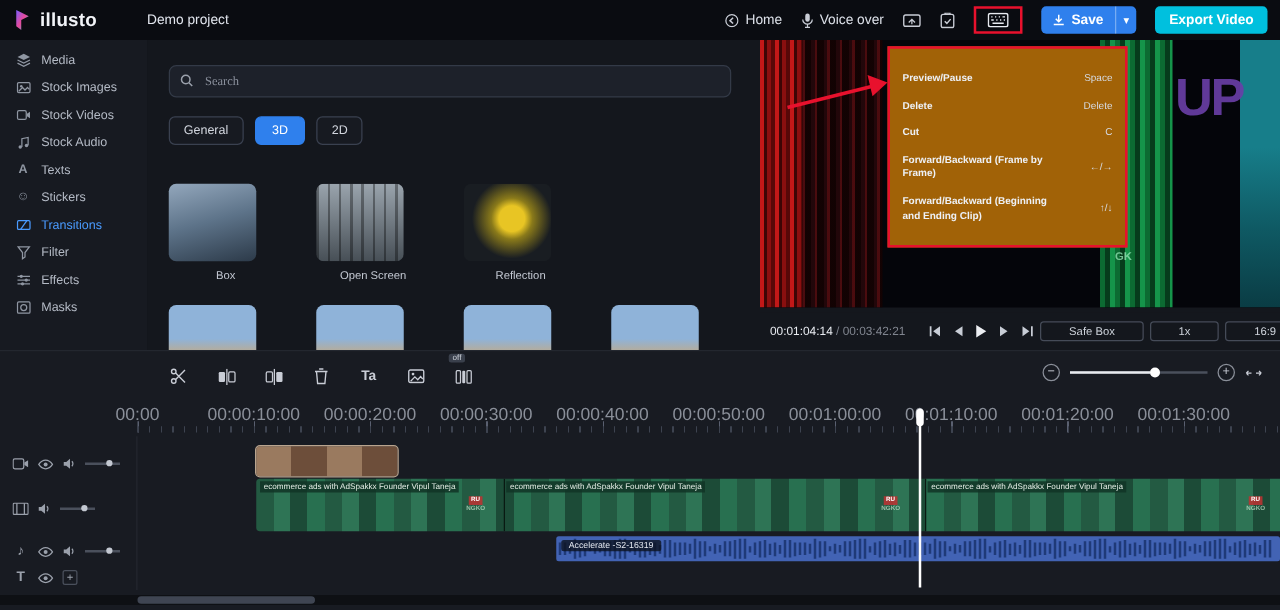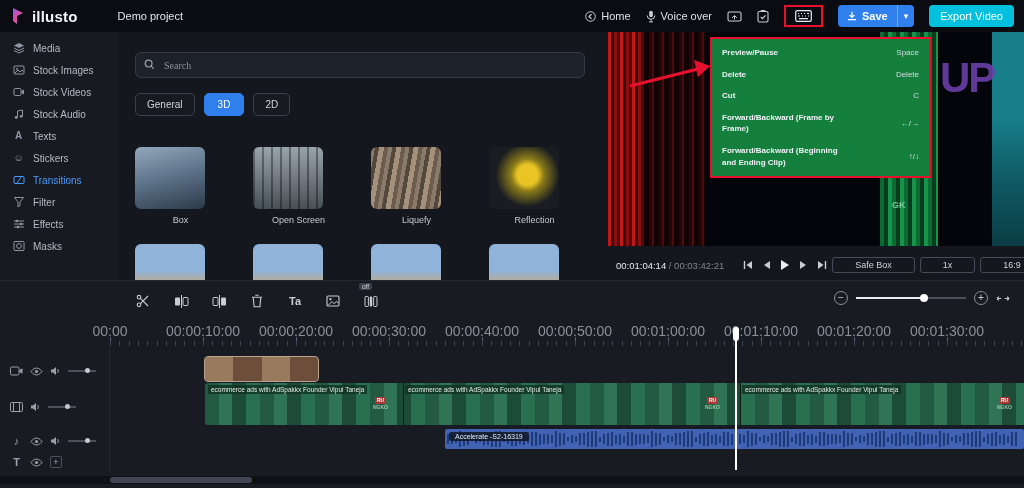--- a/index.html
+++ b/index.html
@@ -14,21 +14,21 @@
   .logo-text{font-size:15px;font-weight:bold;color:#f2f4f8;letter-spacing:.2px}
   .project-name{margin-left:40px;font-size:11px;color:#e2e6ee}
   .tb-right{margin-left:auto;display:flex;align-items:center;gap:15px}
   .tb-item{display:flex;align-items:center;gap:5px;font-size:11px;color:#dde1e9;cursor:pointer}
   .tb-icon{display:flex;align-items:center;justify-content:center}
   .kb-wrap{position:relative;border:2px solid #e8112d;padding:3px 9px;display:flex;align-items:center}
   .btn-save{display:flex;align-items:center;height:22px;background:#2f80ed;border-radius:4px;overflow:hidden}
   .btn-save-main{display:flex;align-items:center;gap:5px;padding:0 9px;font-size:11px;color:#fff;font-weight:bold}
   .btn-save-divider{width:1px;height:22px;background:rgba(255,255,255,.35)}
   .btn-save-caret{padding:0 6px;color:#fff;font-size:9px}
-  .btn-export{height:22px;display:flex;align-items:center;padding:0 11px;background:#00c0de;border-radius:4px;font-size:11px;font-weight:normal;color:#fff}
+  .btn-export{height:22px;display:flex;align-items:center;padding:0 11px;background:#00c0de;border-radius:4px;font-size:11px;font-weight:bold;color:#fff}
 
   
   .sidebar{position:absolute;left:0;top:32px;width:118px;height:248px;background:#171a21;padding-top:5px}
   .side-item{display:flex;align-items:center;gap:8px;height:22px;padding-left:12px;font-size:10px;color:#b4bac5;cursor:pointer}
   .side-item .si-icon{width:13px;display:flex;justify-content:center;color:#8f96a2;font-size:10px;line-height:1}
   .side-item.active{color:#4a9bff}
   .side-item.active .si-icon{color:#4a9bff}
   .side-item.active svg *{stroke:#4a9bff}
 
   
@@ -54,21 +54,21 @@
 
   
   .preview{position:absolute;left:608px;top:32px;width:416px;height:248px;background:#14171d}
   .video{position:absolute;left:0;top:0;right:0;height:214px;background:#04050a;overflow:hidden}
   .art-red{position:absolute;left:0;top:0;bottom:0;width:34px;background:repeating-linear-gradient(90deg,#c21818 0 3px,#3c0505 3px 6px,#8a0f0f 6px 9px,#570808 9px 12px)}
   .art-red2{position:absolute;left:34px;top:0;bottom:0;width:64px;background:repeating-linear-gradient(90deg,rgba(160,20,20,.45) 0 2px,rgba(20,2,2,.9) 2px 7px,rgba(90,10,10,.35) 7px 10px)}
   .art-green{position:absolute;left:272px;top:0;bottom:0;width:58px;background:repeating-linear-gradient(90deg,#0c6b32 0 4px,#063c1c 4px 8px,#15944a 8px 12px)}
   .art-teal{position:absolute;left:384px;top:0;bottom:0;width:32px;background:linear-gradient(#177e8a 0 40%,#0f5a64 70%,#0a3c44 100%)}
   .video-text-big{position:absolute;left:332px;top:22px;font-size:42px;font-weight:bold;color:#6b3fa8;letter-spacing:-2px;opacity:.9}
   .video-text-small{position:absolute;left:284px;top:168px;font-size:9px;font-weight:bold;color:#8fe0b0;opacity:.8}
-  .sc-menu{position:absolute;left:102px;top:5px;width:221px;background:#15803d;border:2px solid #e8112d;z-index:30;padding:3px 0}
+  .sc-menu{position:absolute;left:102px;top:5px;width:192px;background:#a16207;border:2px solid #e8112d;z-index:30;padding:13px 0}
   .sc-row{display:flex;justify-content:space-between;align-items:center;padding:5px 10px}
   .sc-action{font-size:8px;font-weight:bold;color:#eef1f6;max-width:118px;line-height:1.45}
   .sc-key{font-size:8px;color:#d6dae2;text-align:right}
   .red-arrow{position:absolute;left:16px;top:14px;z-index:31}
   .pv-controls{position:absolute;left:0;bottom:0;right:0;height:30px;display:flex;align-items:center;padding:0 8px;gap:5px;background:#14171d}
   .timecode{font-size:9.5px;color:#e8ebf0;white-space:nowrap}
   .timecode .dim{color:#80858f}
   .transport{display:flex;align-items:center;gap:9px;margin-left:14px}
   .pv-right{margin-left:auto;display:flex;align-items:center;gap:5px}
   .pv-btn{border:1px solid #454b58;border-radius:3px;font-size:9px;color:#cfd4dc;padding:2px 22px;white-space:nowrap;cursor:pointer}
@@ -290,24 +290,20 @@
     <div class="cards">
       <div class="card">
         <div class="thumb t-box"></div>
         <div class="card-label">Box</div>
       </div>
       <div class="card">
         <div class="thumb t-open"></div>
         <div class="card-label">Open Screen</div>
       </div>
       <div class="card">
-        <div class="thumb t-liq"></div>
-        <div class="card-label">Liquefy</div>
-      </div>
-      <div class="card">
         <div class="thumb t-ref"></div>
         <div class="card-label">Reflection</div>
       </div>
     </div>
     <div class="cards2">
       <div class="card">
           <div class="thumb2 t-p"></div>
         </div>
       <div class="card">
           <div class="thumb2 t-p"></div>

